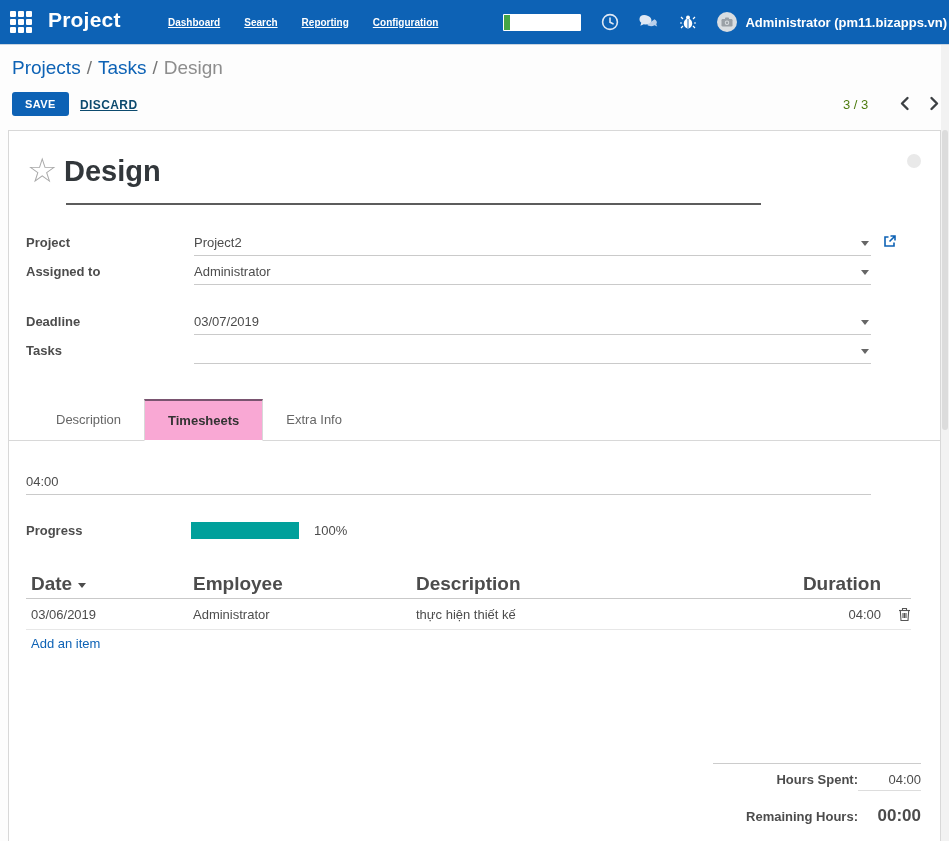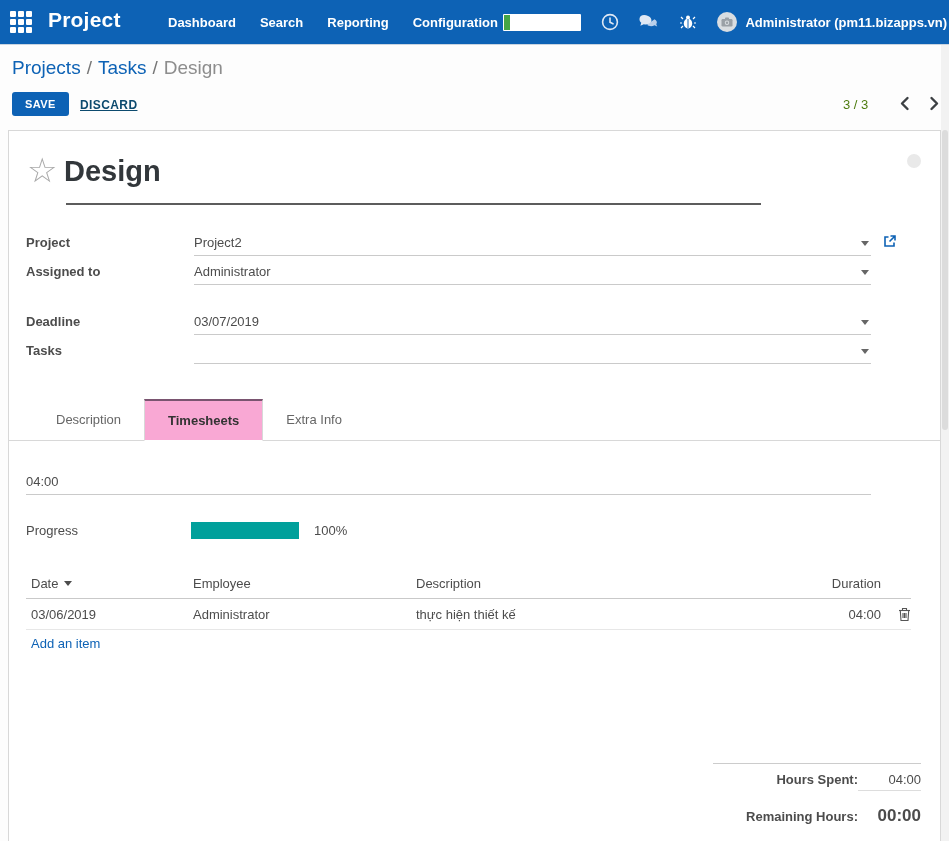--- a/index.html
+++ b/index.html
@@ -10,21 +10,21 @@
   
   .navbar { position:absolute; left:0; top:0; width:949px; height:45px;
             background:#0d62b5; border-bottom:1px solid #c9d4e0;
             display:flex; align-items:center; color:#fff; }
   .apps-grid { position:absolute; left:10px; top:11px; width:22px; height:22px;
                display:grid; grid-template-columns:repeat(3,6px); grid-template-rows:repeat(3,6px);
                gap:2px; cursor:pointer; }
   .apps-grid span { background:#fff; border-radius:1px; }
   .brand { position:absolute; left:48px; top:8px; font-size:21px; font-weight:600; letter-spacing:.2px; }
   .topmenu { position:absolute; left:168px; top:0; height:44px; display:flex; align-items:center; gap:24px; }
-  .topmenu .item { font-size:13px; font-weight:600; cursor:pointer; white-space:nowrap; }
+  .topmenu .item { font-size:10px; font-weight:600; cursor:pointer; white-space:nowrap;text-decoration:underline; }
   .nav-right { position:absolute; right:2px; top:0; height:44px; display:flex; align-items:center; gap:19px; }
   .timer { width:78px; height:17px; background:#fff; border-radius:1px; position:relative; }
   .timer .fill { position:absolute; left:1px; top:1px; bottom:1px; width:6px; background:#46a546; }
   .sysicon { width:20px; height:20px; display:flex; align-items:center; justify-content:center; cursor:pointer; }
   .user { display:flex; align-items:center; gap:8px; cursor:pointer; }
   .avatar { width:20px; height:20px; border-radius:50%; background:#d9dde1; display:flex; align-items:center; justify-content:center; }
   .username { font-size:13px; font-weight:600; white-space:nowrap; }
 
   
   .breadcrumb { position:absolute; left:12px; top:57px; font-size:19px; }
@@ -64,28 +64,28 @@
   
   .tabs { position:absolute; left:0; top:268px; width:100%; height:42px; border-bottom:1px solid #d8d8d8;
           display:flex; align-items:stretch; padding-left:24px; }
   .tab { font-size:13px; color:#666; padding:0 23px; display:flex; align-items:center; cursor:pointer; }
   .tab.active { background:#f9a8d4; color:#333; font-weight:600;
                 border:1px solid #d8d8d8; border-top:2px solid #7a5470; border-bottom:1px solid #fff;
                 margin-bottom:-1px; }
 
   
   .planned-row { position:absolute; left:17px; top:340px; width:845px; height:24px; display:flex; }
-  .progress-label { position:absolute; left:17px; top:392px; font-size:13px; font-weight:400; }
+  .progress-label { position:absolute; left:17px; top:392px; font-size:13px; font-weight:700; }
   .progress-bar { position:absolute; left:182px; top:391px; width:108px; height:17px; background:#e4e4e4; }
   .progress-fill { height:100%; background:#00a09b; }
   .progress-text { position:absolute; left:305px; top:392px; font-size:13px; color:#4c4c4c; }
 
   .ts-table { position:absolute; left:17px; top:438px; width:885px; }
   .ts-head { display:flex; height:30px; align-items:center; border-bottom:1px solid #c9c9c9; }
-  .ts-head > div { font-size:13px; font-weight:400; color:#4c4c4c; }
+  .ts-head > div { font-size:19px; font-weight:700; color:#4c4c4c; }
   .col-date { width:167px; padding-left:5px; }
   .col-emp  { width:223px; }
   .col-desc { flex:1; }
   .col-dur  { width:90px; text-align:right; }
   .col-del  { width:30px; display:flex; justify-content:flex-end; }
   .ts-row { display:flex; height:31px; align-items:center; border-bottom:1px solid #e7e7e7; cursor:pointer; }
   .ts-row > div { font-size:13px; color:#4c4c4c; }
   .sort-caret { display:inline-block; width:0; height:0; margin-left:6px; vertical-align:2px;
                 border-left:4px solid transparent; border-right:4px solid transparent; border-top:5px solid #4c4c4c; }
   .add-item { position:absolute; left:22px; top:505px; font-size:13px; color:#0d62b5; cursor:pointer; }

